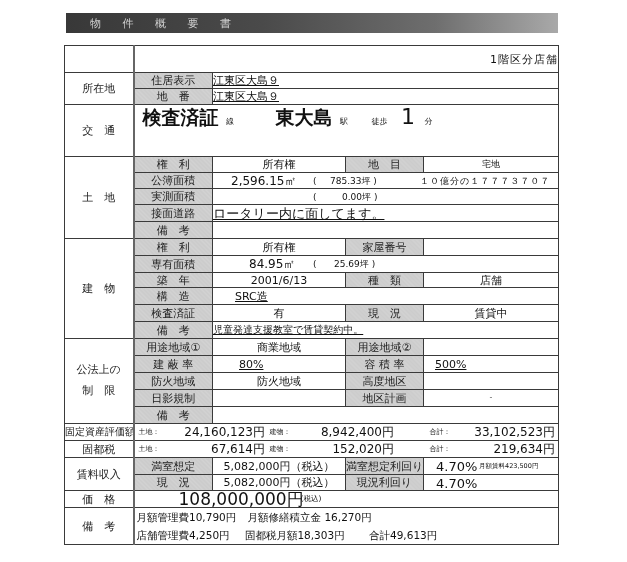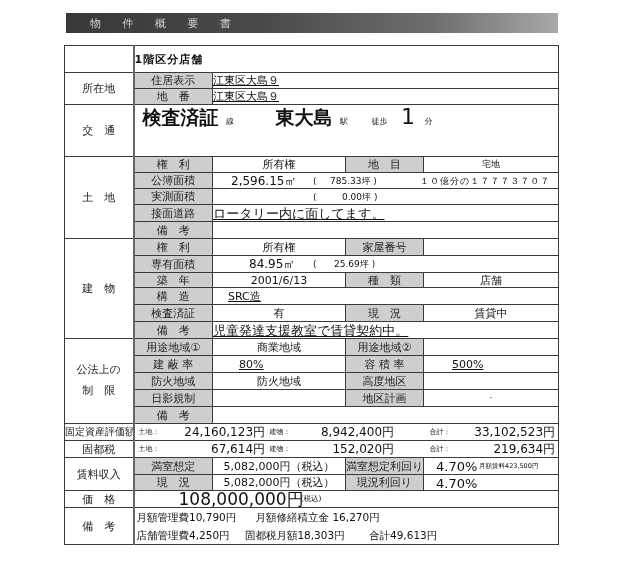--- a/index.html
+++ b/index.html
@@ -11,21 +11,21 @@
   table.sheet { position:absolute; left:64px; top:45px; width:494px; border-collapse:collapse; table-layout:fixed; }
   table.sheet td { border:1px solid #3a3a3a; padding:0; font-size:11px; line-height:1; overflow:hidden; white-space:nowrap; position:relative; vertical-align:middle; }
   td.sec { text-align:center; font-size:9px; color:#222; }
   td.sec2 { border-right:2px solid #666 !important; }
   td.lbl { background:#cccccc; text-align:center; font-size:8.5px; color:#222;
            background-image:repeating-linear-gradient(45deg,rgba(255,255,255,.12) 0 1px,transparent 1px 3px); }
   td.val { text-align:center; font-size:12px; }
   td.vall { text-align:left; padding-left:4px; font-size:12px;text-decoration:underline; }
   .abs { position:absolute; top:50%; transform:translateY(-50%); }
   .sm { font-size:7px; }
-  .title { font-size:17px; font-weight:bold; text-align:left; letter-spacing:1px; }
+  .title { font-size:17px; font-weight:normal; text-align:right; letter-spacing:1px; }
   .big { font-size:19px; font-weight:bold; }
   .tiny { font-size:8px; }
 </style>
 </head>
 <body>
 
 <div class="hdr">
   <span>物 件 概 要 書</span>
 </div>
 
@@ -115,48 +115,48 @@
     </td>
   </tr>
   <tr style="height:15px">
     <td class="lbl">築　年</td>
     <td class="val">2001/6/13</td>
     <td class="lbl">種　類</td>
     <td class="val">店舗</td>
   </tr>
   <tr style="height:17px">
     <td class="lbl">構　造</td>
-    <td colspan="3" class="vall" style="padding-left:15px">SRC造</td>
+    <td colspan="3" class="vall" style="padding-left:22px">SRC造</td>
   </tr>
   <tr style="height:17px">
     <td class="lbl">検査済証</td>
     <td class="val">有</td>
     <td class="lbl">現　況</td>
     <td class="val">賃貸中</td>
   </tr>
   <tr style="height:17px">
     <td class="lbl">備　考</td>
-    <td colspan="3" class="vall" style="font-size:13px">児童発達支援教室で賃貸契約中。</td>
+    <td colspan="3" class="vall" style="font-size:10px">児童発達支援教室で賃貸契約中。</td>
   </tr>
 
   <tr style="height:17px">
     <td rowspan="5" class="sec sec2" style="line-height:1.9">
       <span>公法上の</span><br>
       <span>制　限</span>
     </td>
     <td class="lbl">用途地域①</td>
     <td class="val">商業地域</td>
     <td class="lbl">用途地域②</td>
     <td class="val"></td>
   </tr>
   <tr style="height:17px">
     <td class="lbl">建 蔽 率</td>
     <td class="vall" style="padding-left:26px">80%</td>
     <td class="lbl">容 積 率</td>
-    <td class="vall" style="padding-left:28px">500%</td>
+    <td class="vall" style="padding-left:11px">500%</td>
   </tr>
   <tr style="height:17px">
     <td class="lbl">防火地域</td>
     <td class="val">防火地域</td>
     <td class="lbl">高度地区</td>
     <td class="val"></td>
   </tr>
   <tr style="height:17px">
     <td class="lbl">日影規制</td>
     <td class="val"></td>
@@ -217,21 +217,21 @@
       <span class="abs" style="left:44px;font-size:17px">108,000,000円</span>
       <span class="abs" style="left:166px;font-size:7.5px">(税込)</span>
     </td>
   </tr>
 
   <tr style="height:36px">
     <td class="sec sec2">備　考</td>
     <td colspan="4" style="font-size:10.5px;padding-left:2px;line-height:18px;vertical-align:middle">
       <div>
         <span>月額管理費10,790円</span>
-        <span style="margin-left:16px">月額修繕積立金 16,270円</span>
+        <span style="margin-left:8px">月額修繕積立金 16,270円</span>
       </div>
       <div>
         <span>店舗管理費4,250円</span>
         <span style="margin-left:12px">固都税月額18,303円</span>
         <span style="margin-left:21px">合計49,613円</span>
       </div>
     </td>
   </tr>
 </tbody>
   </table>

